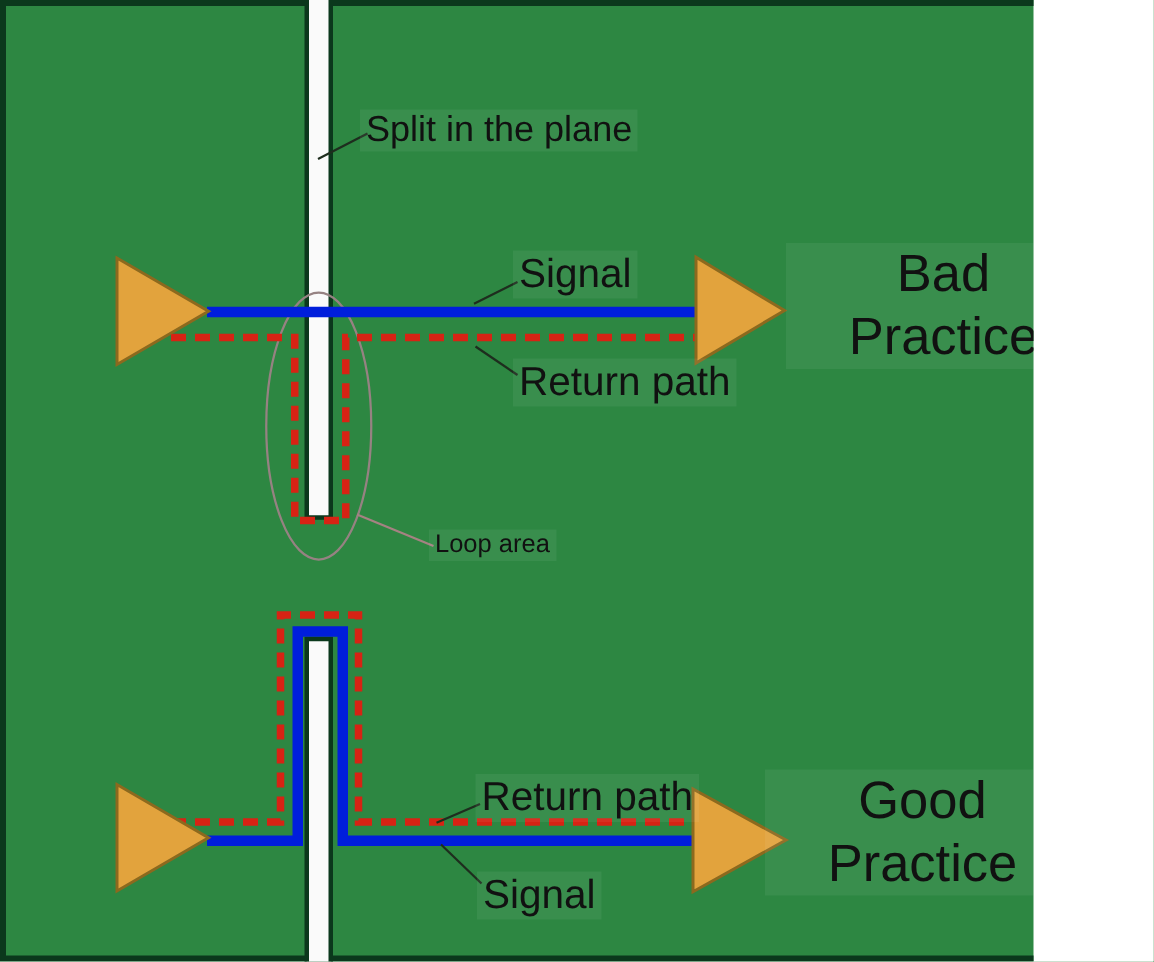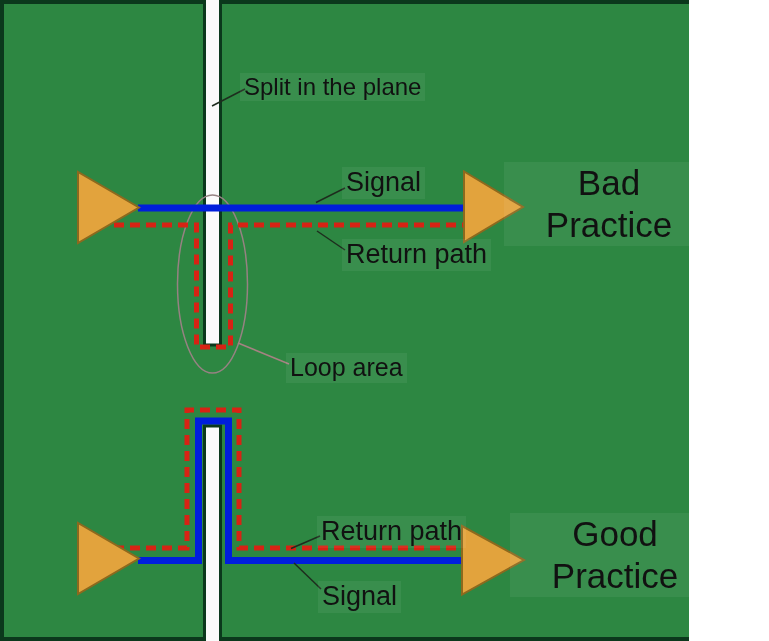--- a/index.html
+++ b/index.html
@@ -13,31 +13,31 @@
   }
   .canvas svg { position: absolute; left: 0; top: 0; }
   .lbl {
     position: absolute;
     white-space: nowrap;
     background: rgba(255,255,255,0.06);
     padding: 1px 4px;
     line-height: 1.1;
   }
   .lbl-small  { font-size: 27px; }
-  .lbl-medium { font-size: 25px; }
+  .lbl-medium { font-size: 17px; }
   .lbl-split  { font-size: 24px; }
   .title {
     position: absolute;
     width: 210px;
     text-align: center;
     font-size: 35px;
     line-height: 42px;
     background: rgba(255,255,255,0.06);
   }
-  .title-bad  { left: 504px; top: 162px; }
+  .title-bad  { left: 524px; top: 162px; }
   .title-good { left: 510px; top: 513px; }
   .pos-split-label   { left: 240px; top: 73px; }
   .pos-signal-top    { left: 342px; top: 167px; }
   .pos-return-top    { left: 342px; top: 239px; }
   .pos-loop-label    { left: 286px; top: 353px; }
   .pos-return-bottom { left: 317px; top: 516px; }
   .pos-signal-bottom { left: 318px; top: 581px; }
 </style>
 </head>
 <body>

